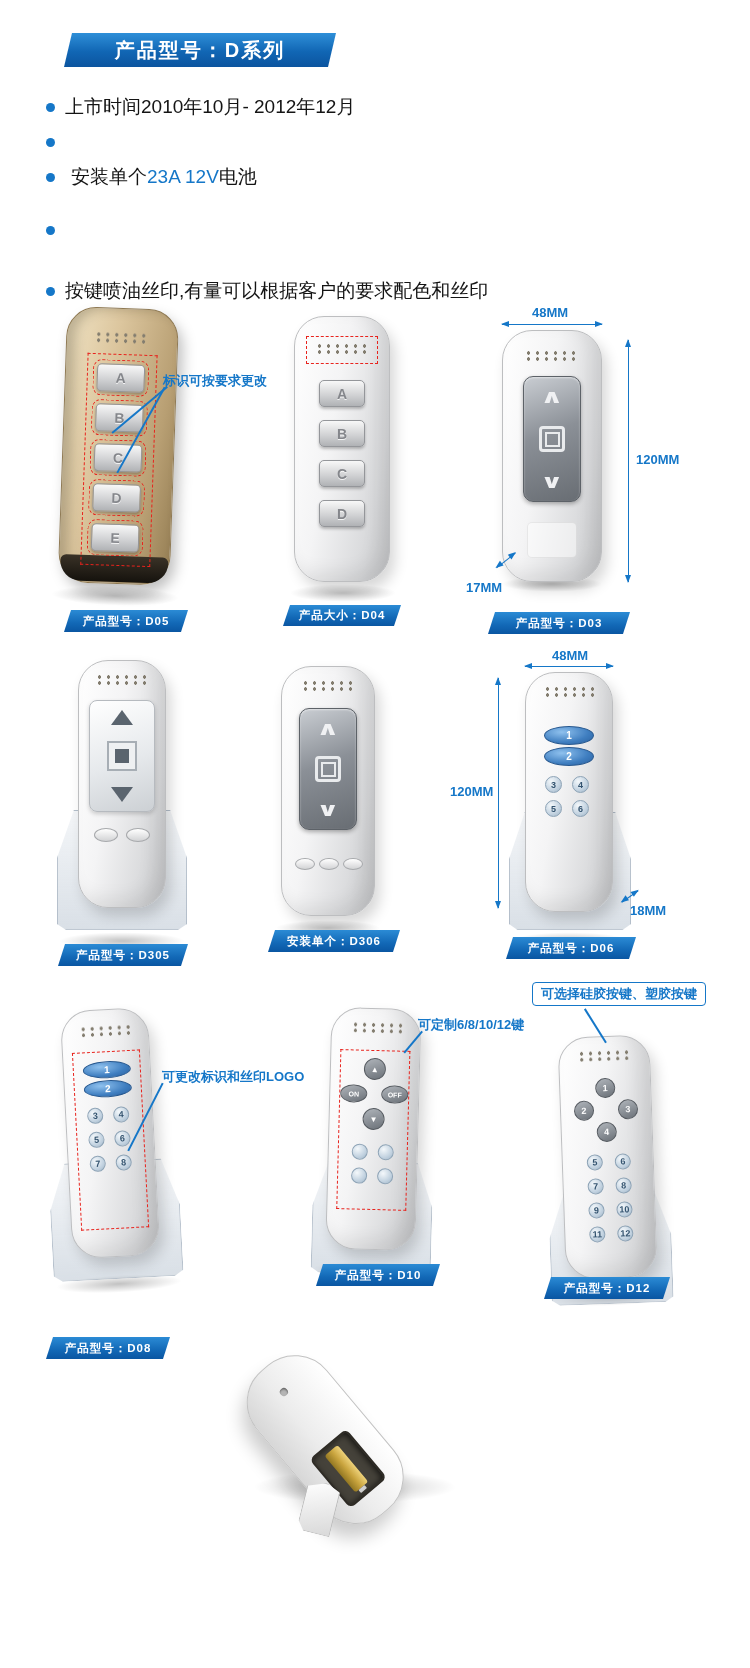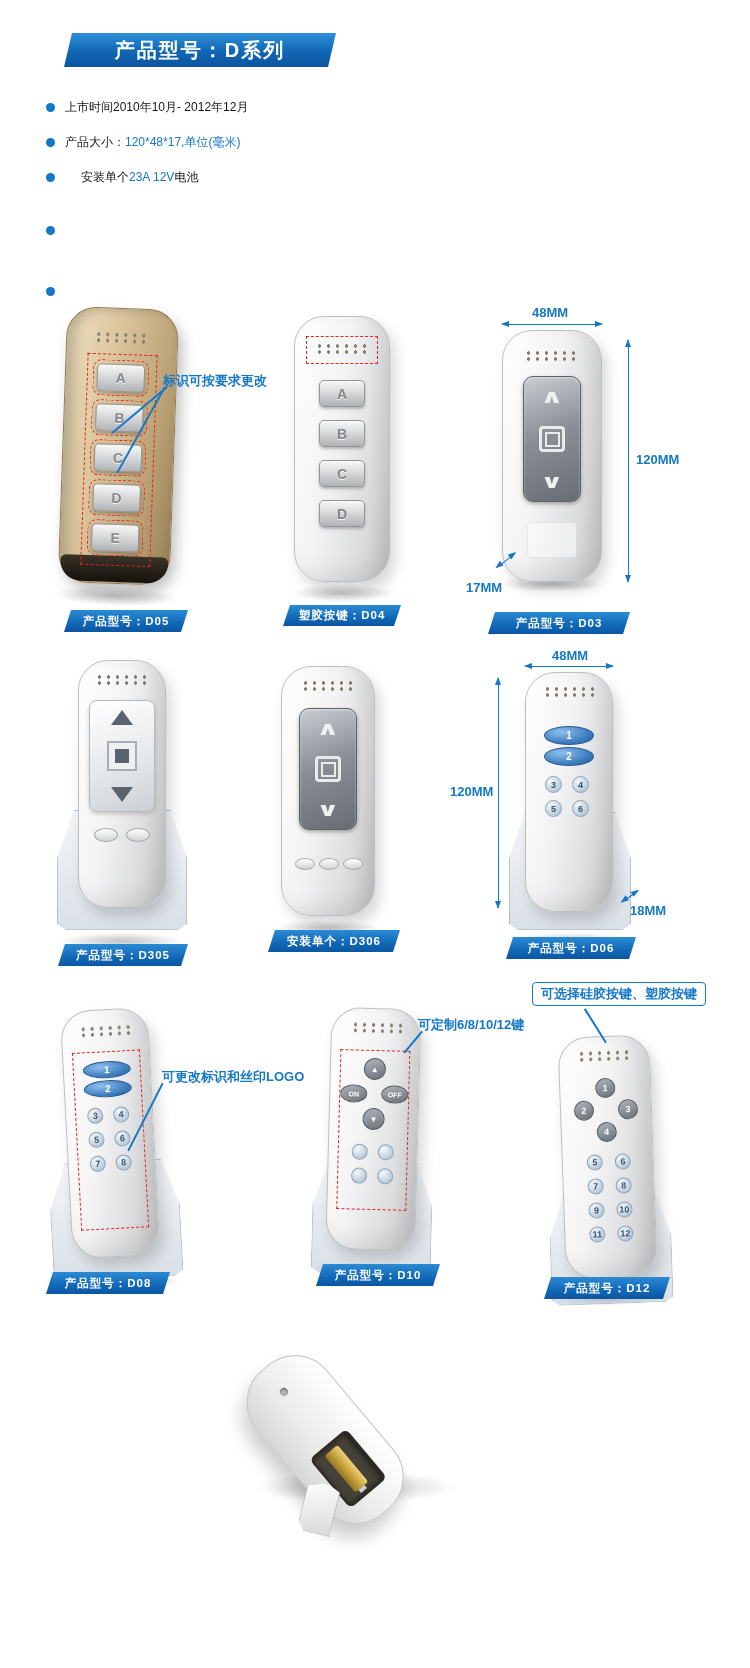--- a/index.html
+++ b/index.html
@@ -5,21 +5,21 @@
   *{margin:0;padding:0;box-sizing:border-box}
   html,body{background:#fff}
   body{font-family:"Liberation Sans","DejaVu Sans",sans-serif;width:750px}
   .page{position:relative;width:750px;height:1668px;background:#fff;overflow:hidden}
   .abs{position:absolute}
   .blue{color:#1577c8}
 
   .banner{display:flex;align-items:center;justify-content:center;background:linear-gradient(180deg,#2e8fd8 0%,#1166b4 55%,#0b549f 100%);color:#fff;font-size:20px;font-weight:bold;letter-spacing:2px;clip-path:polygon(8px 0,100% 0,calc(100% - 8px) 100%,0 100%);box-shadow:2px 3px 5px rgba(0,0,0,.25)}
 
   .bullet-dot{width:9px;height:9px;border-radius:50%;background:#1577c8}
-  .btxt{font-size:12px;color:#141414;line-height:24px}
+  .btxt{font-size:19px;color:#141414;line-height:24px}
 
   .remote-body{background:linear-gradient(100deg,#ffffff 0%,#f4f4f5 40%,#d8d9db 80%,#c3c4c6 100%);border:1px solid #bdbec0;border-radius:30px;box-shadow:5px 8px 14px rgba(0,0,0,.16),inset -10px -8px 18px rgba(0,0,0,.08)}
   .gold{background:linear-gradient(100deg,#f0e3c4 0%,#dcc69e 35%,#b89f73 75%,#947d53 100%);border-color:#8f7a54;box-shadow:5px 8px 14px rgba(0,0,0,.25),inset 8px 0 12px rgba(40,30,10,.25)}
   .gold-base{background:linear-gradient(180deg,#3a3227,#15120d);border-radius:8px 8px 28px 28px}
 
   .speaker{background-image:radial-gradient(circle,#837d6f 0 1.5px,transparent 1.9px);background-size:9px 6px;background-position:0 0}
 
   .key{display:flex;align-items:center;justify-content:center;background:linear-gradient(180deg,#f8f8f8 0%,#d2d3d5 55%,#b0b2b5 100%);border:1px solid #94969a;border-radius:5px;color:#84868b;font-size:14px;font-weight:bold;text-shadow:0 1px 0 rgba(255,255,255,.8);box-shadow:0 2px 3px rgba(0,0,0,.25)}
   .dash{outline:1.5px dashed #e8231d;outline-offset:3px}
   .dash-box{border:1.8px dashed #e8231d}
@@ -70,28 +70,28 @@
 <div class="page">
 
   <div class="banner abs" style="left:64px;top:33px;width:272px;height:34px">
     <span>产品型号：D系列</span>
   </div>
 
   <span class="bullet-dot abs" style="left:46px;top:103px"></span>
   <div class="btxt blue abs" style="left:65px;top:95px">上市时间2010年10月- 2012年12月</div>
 
   <span class="bullet-dot abs" style="left:46px;top:138px"></span>
-  <div class="btxt abs" style="left:65px;top:130px"><span>产品大小：</span><span class="blue">120*48*17,单位(毫米)</span></div>
 
   <span class="bullet-dot abs" style="left:46px;top:173px"></span>
-  <div class="btxt abs" style="left:81px;top:165px"><span>安装单个</span><span class="blue">23A 12V</span><span>电池</span></div>
+  <div class="btxt abs" style="left:71px;top:165px"><span>安装单个</span><span class="blue">23A 12V</span><span>电池</span></div>
 
   <span class="bullet-dot abs" style="left:46px;top:226px"></span>
 
   <span class="bullet-dot abs" style="left:46px;top:287px"></span>
+  <div class="btxt abs" style="left:65px;top:279px">按键喷油丝印,有量可以根据客户的要求配色和丝印</div>
 
   <div class="abs" style="left:60px;top:308px;width:120px;height:300px;transform:rotate(2deg)">
     <div class="shadow abs" style="left:-6px;top:278px;width:132px;height:20px"></div>
     <div class="remote-body gold abs" style="left:2px;top:0;width:112px;height:276px"></div>
     <div class="gold-base abs" style="left:4px;top:248px;width:108px;height:26px"></div>
     <div class="speaker abs" style="left:30px;top:24px;width:56px;height:12px"></div>
     <div class="dash-box abs" style="left:24px;top:46px;width:70px;height:212px"></div>
     <div class="key dash abs" style="left:34px;top:56px;width:48px;height:28px">A</div>
     <div class="key dash abs" style="left:34px;top:96px;width:48px;height:28px">B</div>
     <div class="key dash abs" style="left:34px;top:136px;width:48px;height:28px">C</div>
@@ -106,21 +106,21 @@
   <div class="abs" style="left:290px;top:316px;width:104px;height:292px">
     <div class="shadow abs" style="left:-2px;top:268px;width:110px;height:18px"></div>
     <div class="remote-body abs" style="left:4px;top:0;width:96px;height:266px"></div>
     <div class="dash-box abs" style="left:16px;top:20px;width:72px;height:28px"></div>
     <div class="speaker abs" style="left:25px;top:27px;width:54px;height:12px"></div>
     <div class="key abs" style="left:29px;top:64px;width:46px;height:27px">A</div>
     <div class="key abs" style="left:29px;top:104px;width:46px;height:27px">B</div>
     <div class="key abs" style="left:29px;top:144px;width:46px;height:27px">C</div>
     <div class="key abs" style="left:29px;top:184px;width:46px;height:27px">D</div>
   </div>
-  <div class="plaque abs" style="left:283px;top:605px;width:118px;height:21px">塑胶按键：D04</div>
+  <div class="plaque abs" style="left:283px;top:605px;width:118px;height:21px">产品大小：D04</div>
 
   <div class="abs" style="left:500px;top:330px;width:104px;height:262px">
     <div class="shadow abs" style="left:0;top:246px;width:104px;height:16px"></div>
     <div class="remote-body abs" style="left:2px;top:0;width:100px;height:252px"></div>
     <div class="speaker abs" style="left:24px;top:20px;width:56px;height:12px"></div>
     <div class="pad-dark abs" style="left:23px;top:46px;width:58px;height:126px">
       <span class="chev">∧</span>
       <span class="pad-square"></span>
       <span class="chev">∨</span>
     </div>
@@ -194,21 +194,21 @@
     <div class="pill-blue abs" style="left:42px;top:77px;width:48px;height:17px">2</div>
     <div class="circle-btn abs" style="left:44px;top:104px;width:16px;height:16px">3</div>
     <div class="circle-btn abs" style="left:70px;top:104px;width:16px;height:16px">4</div>
     <div class="circle-btn abs" style="left:44px;top:128px;width:16px;height:16px">5</div>
     <div class="circle-btn abs" style="left:70px;top:128px;width:16px;height:16px">6</div>
     <div class="circle-btn abs" style="left:44px;top:152px;width:16px;height:16px">7</div>
     <div class="circle-btn abs" style="left:70px;top:152px;width:16px;height:16px">8</div>
   </div>
   <div class="ann abs" style="left:162px;top:1068px">可更改标识和丝印LOGO</div>
   <div class="ann-line abs" style="left:128px;top:1150px;width:76px;transform:rotate(-63deg)"></div>
-  <div class="plaque abs" style="left:46px;top:1272px;width:124px;height:22px">产品型号：D08</div>
+  <div class="plaque abs" style="left:46px;top:1337px;width:124px;height:22px">产品型号：D08</div>
 
   <div class="abs" style="left:312px;top:1008px;width:124px;height:268px;transform:rotate(1.5deg)">
     <div class="shadow abs" style="left:2px;top:254px;width:118px;height:16px"></div>
     <div class="holder abs" style="left:2px;top:154px;width:120px;height:112px"></div>
     <div class="remote-body abs" style="left:16px;top:0;width:90px;height:242px"></div>
     <div class="speaker abs" style="left:36px;top:14px;width:52px;height:11px"></div>
     <div class="dash-box abs" style="left:26px;top:42px;width:70px;height:160px"></div>
     <div class="key-dark abs" style="left:50px;top:50px;width:22px;height:22px;font-size:8px">
         <span>▲</span>
       </div>

